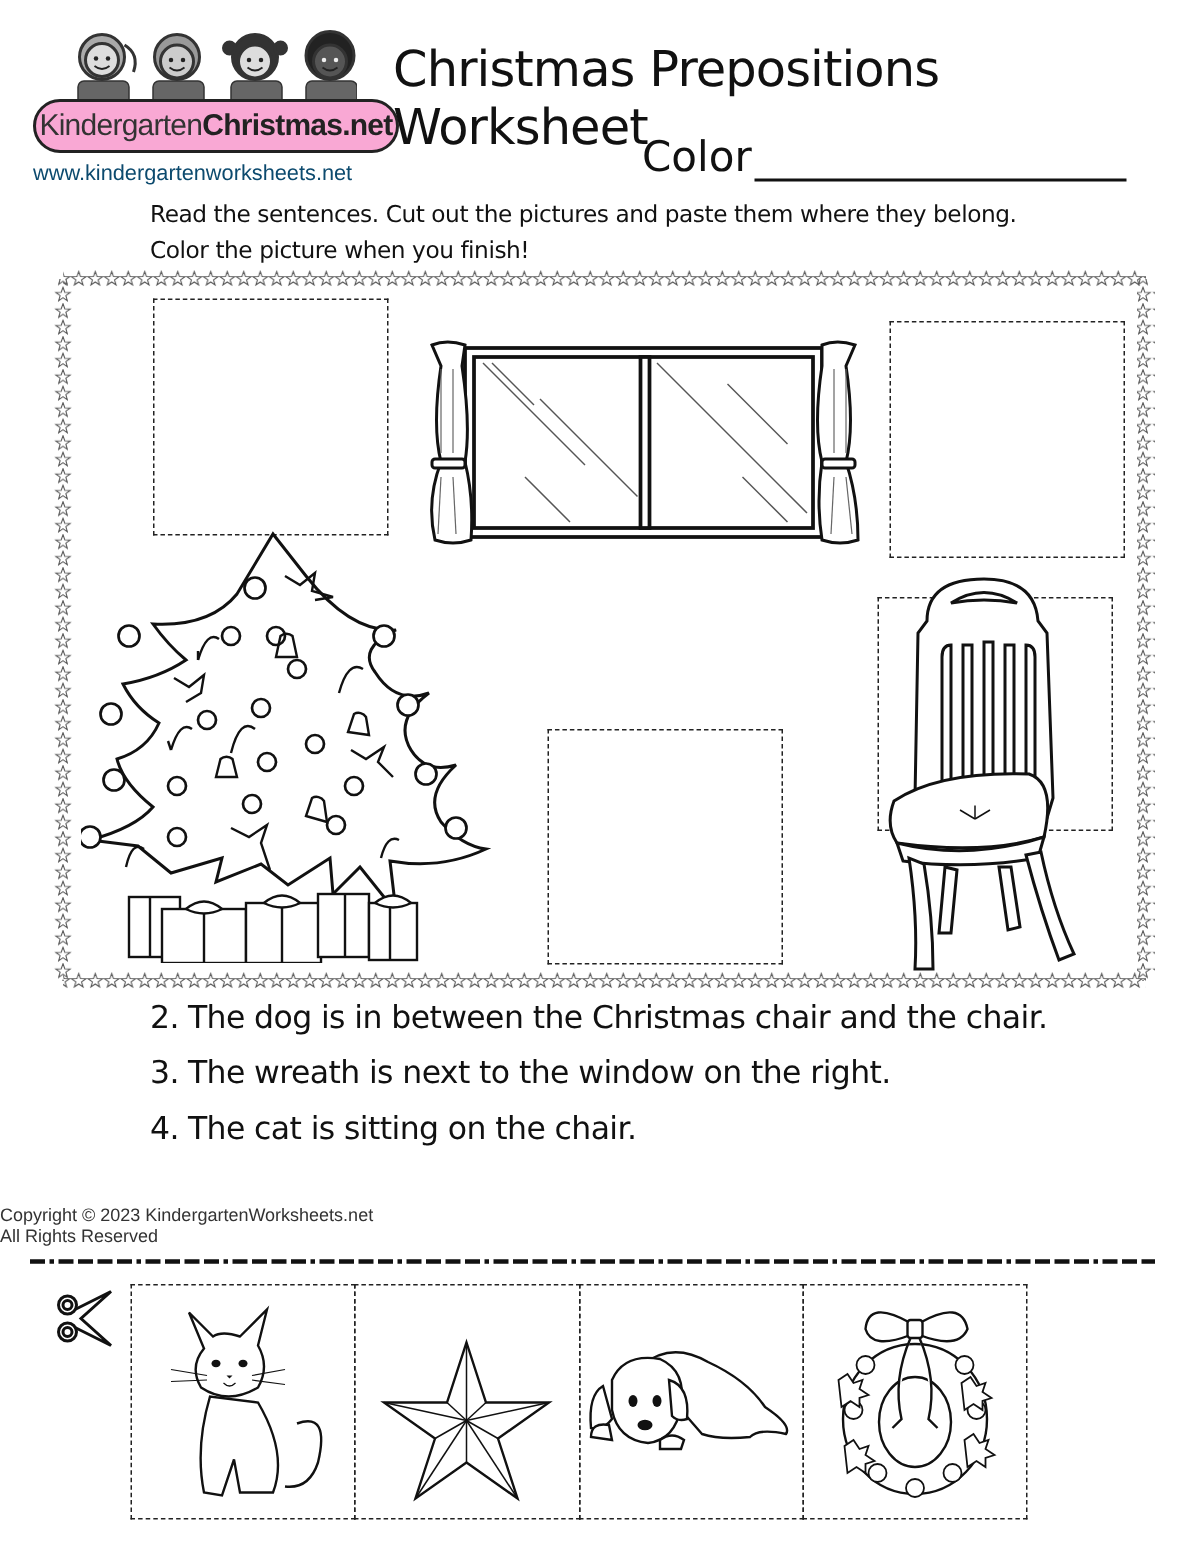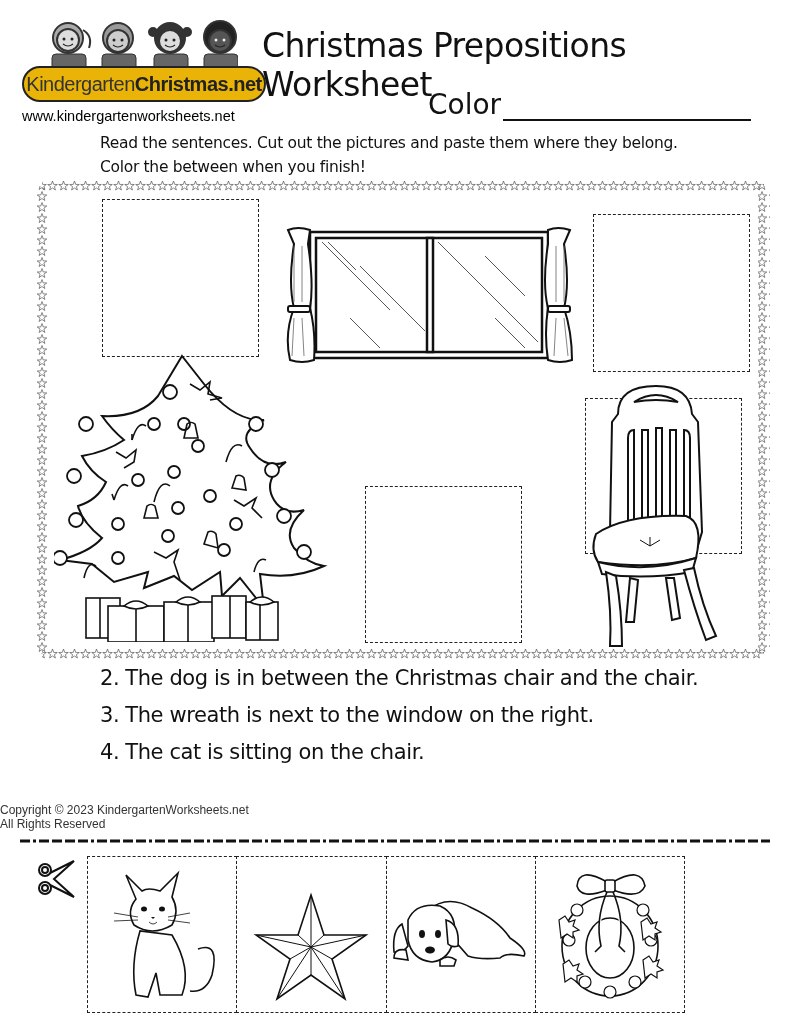--- a/index.html
+++ b/index.html
@@ -2,23 +2,23 @@
 <html><head>
 <meta charset="utf-8">
 <style>
   html, body { margin: 0; padding: 0; background: #ffffff; }
   body { width: 800px; height: 1035px; position: relative; overflow: hidden; font-family: "DejaVu Sans", sans-serif; color: #111; }
   .abs { position: absolute; }
 
   
   .logo { left: 18px; top: 10px; width: 240px; height: 90px; }
   .logo-kids { left: 20px; top: 0; width: 200px; height: 60px; }
-  .logo-pill { left: 4px; top: 56px; width: 244px; height: 36px; border: 2.5px solid #222; border-radius: 18px; background: #eab308; box-sizing: border-box; display: flex; align-items: center; justify-content: center; font-family: "Liberation Sans", sans-serif; font-size: 20px; letter-spacing: -0.5px; color: #333; }
+  .logo-pill { left: 4px; top: 56px; width: 244px; height: 36px; border: 2.5px solid #222; border-radius: 18px; background: #f9a8d4; box-sizing: border-box; display: flex; align-items: center; justify-content: center; font-family: "Liberation Sans", sans-serif; font-size: 20px; letter-spacing: -0.5px; color: #333; }
   .logo-pill b { font-weight: 700; color: #222; }
-  .site-url { left: 22px; top: 108px; font-family: "Liberation Sans", sans-serif; font-size: 14.5px; color: #000000; }
+  .site-url { left: 22px; top: 108px; font-family: "Liberation Sans", sans-serif; font-size: 14.5px; color: #0c4a6e; }
 
   .title { left: 262px; top: 26px; font-family: "DejaVu Sans", sans-serif; font-size: 33px; letter-spacing: -0.6px; font-weight: 400; }
   .name-row { left: 428px; top: 88px; font-size: 28px; display: flex; align-items: flex-end; }
   .name-line { display: inline-block; width: 248px; border-bottom: 2px solid #111; height: 26px; margin-left: 2px; }
 
   .instr { left: 100px; top: 131px; font-size: 15.5px; line-height: 24px; letter-spacing: -0.3px; }
 
   
   .frame { left: 36px; top: 180px; width: 734px; height: 480px; }
   .scene-box { position: absolute; border: 1.5px dashed #222; box-sizing: border-box; }
@@ -85,21 +85,21 @@
 <div class="abs site-url">www.kindergartenworksheets.net</div>
 
 <div class="abs title">Christmas Prepositions Worksheet</div>
 <div class="abs name-row">
   <span>Color</span>
   <span class="name-line"></span>
 </div>
 
 <div class="abs instr">
   <div>Read the sentences. Cut out the pictures and paste them where they belong.</div>
-  <div>Color the between when you finish!</div>
+  <div>Color the picture when you finish!</div>
 </div>
 
 <div class="abs frame">
   <svg width="734" height="480" viewBox="0 0 734 480" class="abs" style="left:0;top:0">
     <defs>
       <path id="st" d="M0,-5 L1.2,-1.6 L4.8,-1.5 L1.9,0.6 L2.9,4 L0,2 L-2.9,4 L-1.9,0.6 L-4.8,-1.5 L-1.2,-1.6 Z" fill="#fff" stroke="#555" stroke-width="0.7"></path>
       <pattern id="hstars" x="0" y="0" width="11" height="12" patternUnits="userSpaceOnUse">
         <use href="#st" x="5.5" y="6"></use>
       </pattern>
       <pattern id="vstars" x="0" y="0" width="12" height="11" patternUnits="userSpaceOnUse">

